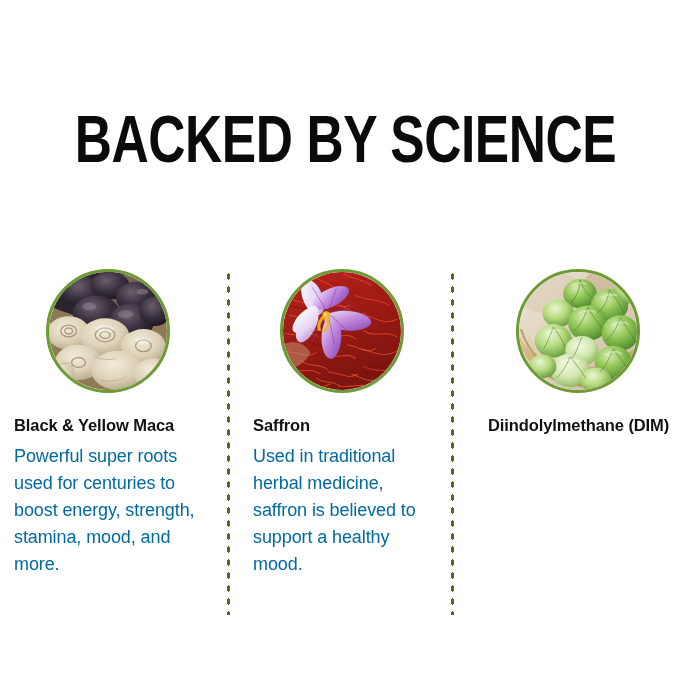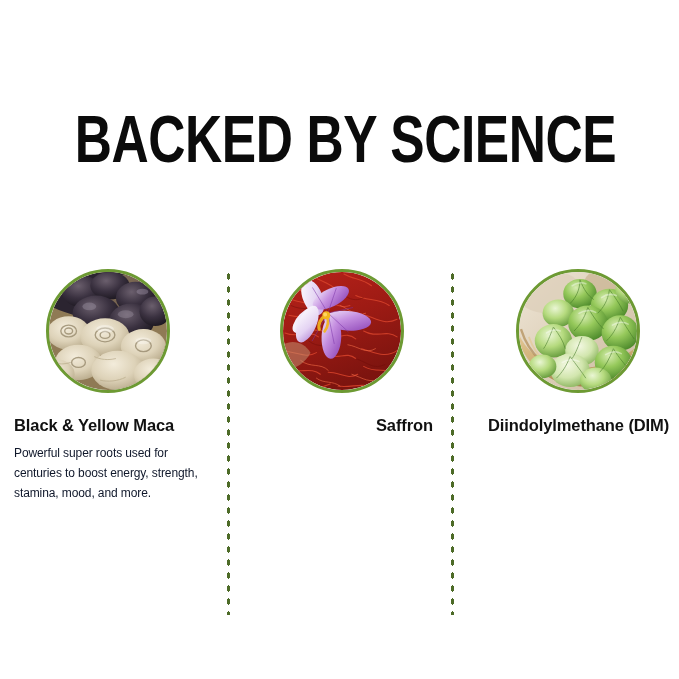--- a/index.html
+++ b/index.html
@@ -48,21 +48,21 @@
     left: 0;
     width: 679px;
     height: 350px;
   }
 
   .col {
     position: absolute;
     top: 0;
   }
   .col-1 { left: 14px;  width: 200px; }
-  .col-2 { left: 253px; width: 180px; text-align: right; }
+  .col-2 { left: 253px; width: 180px; }
   .col-3 { left: 488px; width: 196px; }
 
   
   .circle-wrap {
     position: relative;
     width: 124px;
     height: 124px;
     border-radius: 50%;
     border: 3px solid #6d9a33;
     box-sizing: border-box;
@@ -88,23 +88,23 @@
     font-weight: bold;
     font-size: 16.5px;
     line-height: 21px;
     color: #111111;
     letter-spacing: -0.1px;
   }
   .ingredient-desc {
     margin-top: 7px;
     font-family: "Liberation Sans", sans-serif;
     font-weight: normal;
-    font-size: 12px;
-    line-height: 20px;
-    color: #0f172a;
+    font-size: 18px;
+    line-height: 27px;
+    color: #0369a1;
     letter-spacing: -0.1px;
   }
 
   
   .divider {
     position: absolute;
     top: 226px;
     width: 5px;
     height: 345px;
     background-image: radial-gradient(#4d6b28 38%, rgba(255,255,255,0) 42%);
@@ -273,20 +273,21 @@
 
               <path d="M0 0c-6 2-10 8-9 13" stroke="#e9a820" stroke-width="3.2" fill="none" stroke-linecap="round"></path>
               <path d="M0 0c2 6 0 12-4 16" stroke="#f0b52c" stroke-width="2.6" fill="none" stroke-linecap="round"></path>
               <circle cx="0" cy="0" r="4" fill="#f2b61f"></circle>
               <circle cx="-1" cy="-1" r="2" fill="#ffd463"></circle>
             </g>
           </svg>
         </div>
       </div>
       <div class="ingredient-name">Saffron</div>
+      <div class="ingredient-desc">Used in traditional herbal medicine, saffron is believed to support a healthy mood.</div>
     </div>
 
     <div class="col col-3">
       <div class="circle-wrap">
         <div class="photo">
           <svg viewBox="0 0 120 120" preserveAspectRatio="xMidYMid slice" aria-hidden="true">
             <defs>
               <radialGradient id="bsG1" cx="38%" cy="30%" r="72%">
                 <stop offset="0%" stop-color="#d7ecb2"></stop>
                 <stop offset="45%" stop-color="#96c95b"></stop>

